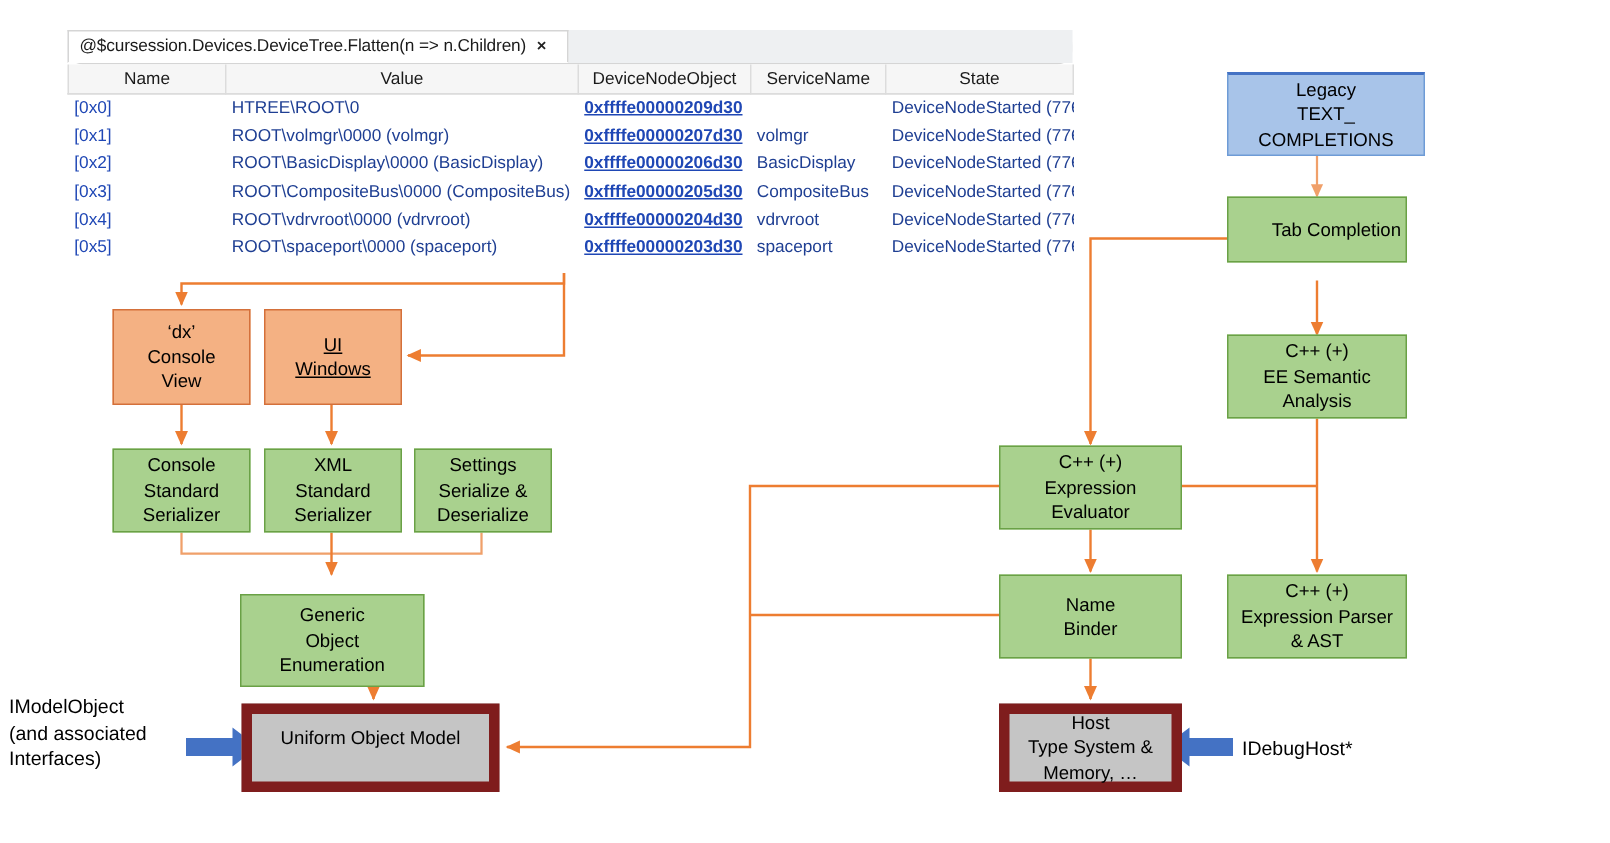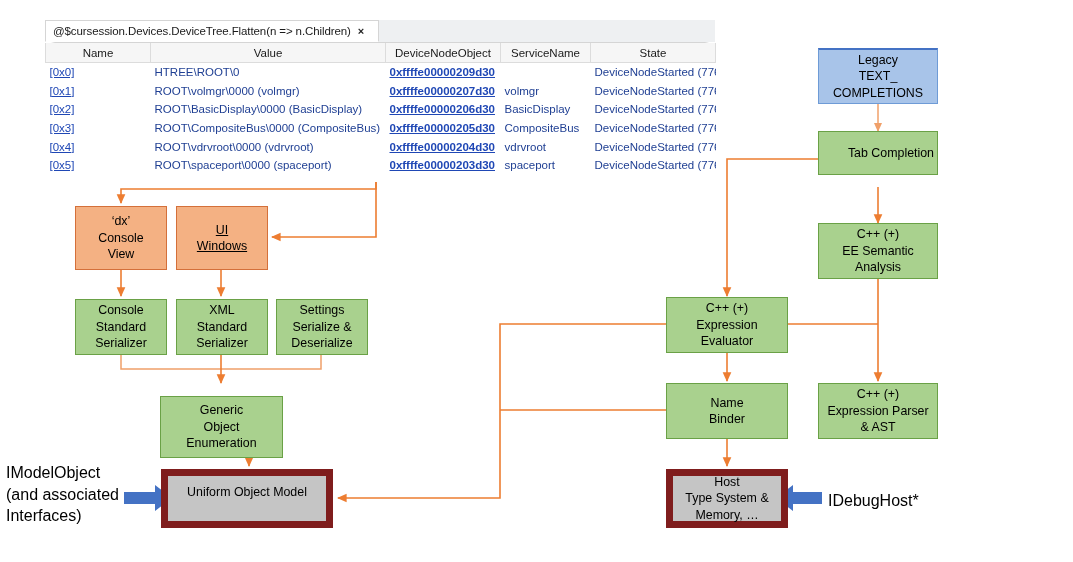--- a/index.html
+++ b/index.html
@@ -27,40 +27,40 @@
   table.dgrid th{
     background:#f6f6f6;border:1px solid #dcdcdc;border-top:none;
     font-weight:normal;font-size:11.5px;color:#1a1a1a;
     height:19px;padding:0 4px;text-align:center;
   }
   table.dgrid td{
     border:none;font-size:11.5px;color:#1f3f93;height:18.6px;padding:0 4px;
     white-space:nowrap;overflow:hidden;
   }
   td.c-name{text-align:left;padding-left:9px;}
-  td.c-name span{color:#1f47b5;text-decoration:underline;cursor:pointer;}
+  td.c-name span{color:#1f47b5;cursor:pointer;}
   td.c-value{text-align:left;padding-left:9px;color:#1f3f93;}
   td.c-obj{text-align:left;padding-left:6px;}
   td.c-obj span{color:#1f47b5;text-decoration:underline;cursor:pointer;font-weight:600;}
   td.c-svc{text-align:left;padding-left:8px;}
   td.c-state{text-align:left;padding-left:9px;}
 
   
   .node{position:absolute;box-sizing:border-box;display:flex;align-items:center;
         justify-content:center;text-align:center;font-size:12.4px;line-height:1.33;
         color:#000;padding:2px 3px;}
   .node .lines{width:100%;}
   .n-orange{background:#F4B183;border:1px solid #D4703A;}
   .n-green {background:#A9D18E;border:1px solid #6AA146;}
   .n-blue  {background:#A8C4E9;border:1px solid #6E9BD6;border-top:2px solid #4472C4;}
   .n-gray  {background:#C5C5C5;border:7px solid #7f1d1d;}
   .n-gray.top-align{align-items:flex-start;padding-top:8px;}
 
   
-  .plabel{position:absolute;font-size:16px;line-height:1.35;color:#000;white-space:pre;}
+  .plabel{position:absolute;font-size:13px;line-height:1.35;color:#000;white-space:pre;}
 
   
   svg.wires{position:absolute;left:0;top:0;width:1073px;height:562px;pointer-events:none;}
   .w{stroke:#ED7D31;stroke-width:1.6px;fill:none;}
   .w-thin{stroke:#F0A06A;stroke-width:1.5px;fill:none;}
   .bluearrow{fill:#4472C4;}
 </style>
 </head>
 <body>
 
@@ -210,21 +210,21 @@
   </div>
 
   <div class="node n-green" style="left:160px;top:396px;width:123px;height:62px;">
     <span class="lines">Generic<br>Object<br>Enumeration</span>
   </div>
 
   <div class="node n-gray top-align" style="left:161px;top:469px;width:172px;height:59px;">
     <span class="lines">Uniform Object Model</span>
   </div>
 
-  <div class="node n-blue" style="left:818px;top:48px;width:120px;height:56px;">
+  <div class="node n-blue" style="left:818px;top:48px;width:132px;height:56px;">
     <span class="lines">Legacy<br>TEXT_<br>COMPLETIONS</span>
   </div>
 
   <div class="node n-green" style="left:818px;top:131px;width:120px;height:44px;text-align:right;">
     <span class="lines">Tab Completion</span>
   </div>
 
   <div class="node n-green" style="left:818px;top:223px;width:120px;height:56px;">
     <span class="lines">C++ (+)<br>EE Semantic<br>Analysis</span>
   </div>

